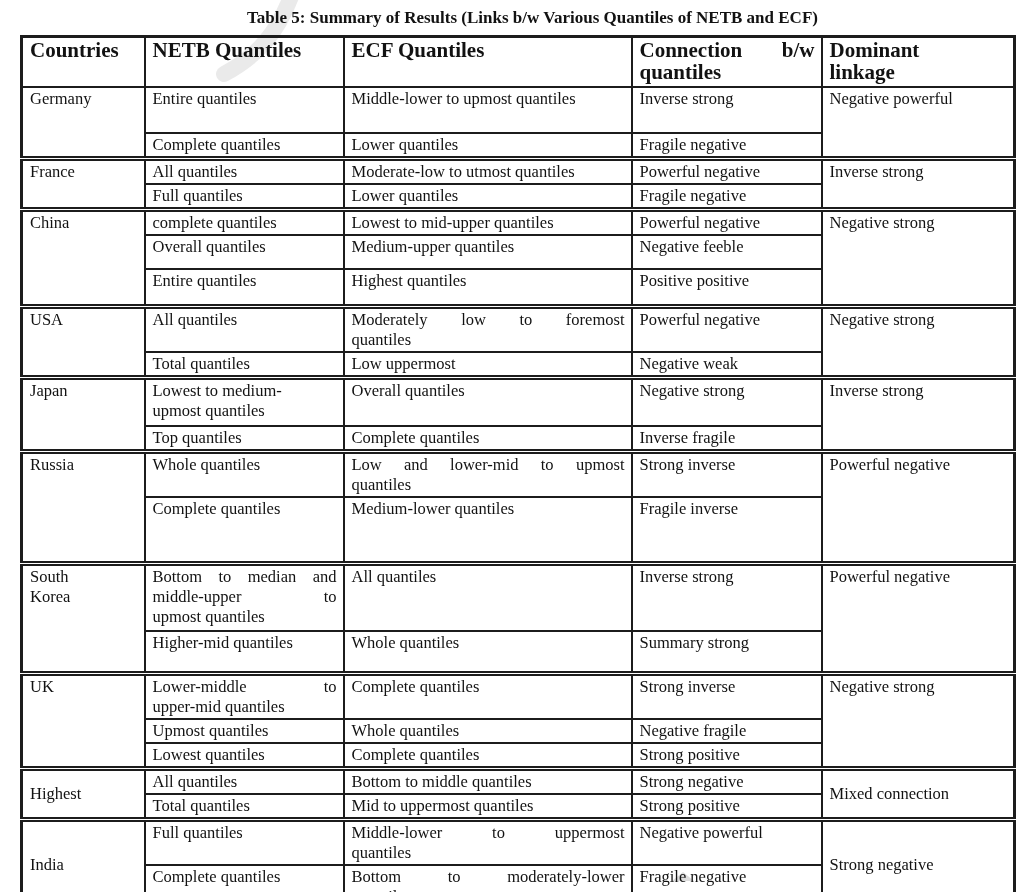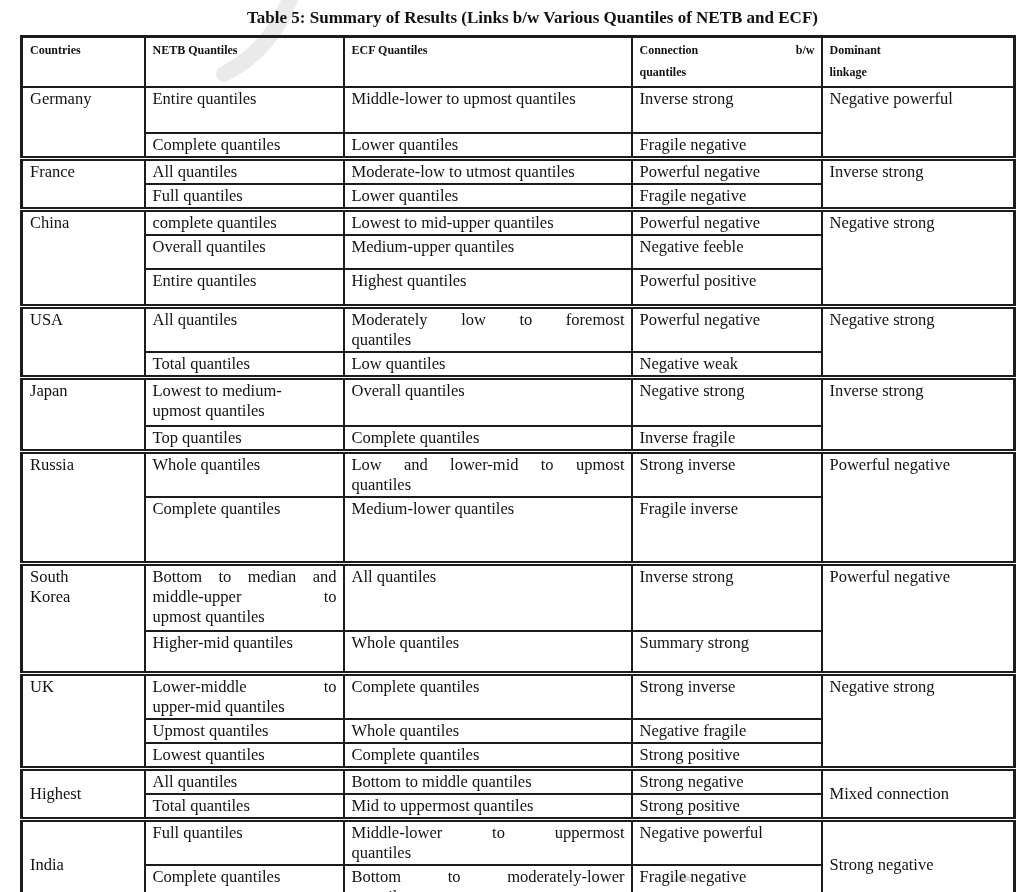--- a/index.html
+++ b/index.html
@@ -22,21 +22,21 @@
     border:3px solid #1c1c1c;
   }
   th, td {
     border:2px solid #1c1c1c;
     vertical-align:top;
     padding:1px 6px 1px 7px;
     font-size:16.5px; line-height:20px;
     text-align:left; font-weight:normal;
     overflow:hidden;
   }
-  th { font-weight:bold; font-size:12px; line-height:22px; }
+  th { font-weight:bold; font-size:21px; line-height:22px; }
   tr.grp > td { border-top:5px double #1c1c1c;margin-top:41px; }
   td.vmid { vertical-align:middle; }
   td.indent { }
   .spread { display:flex; justify-content:space-between;gap:13px; }
   .wm { position:absolute; left:0; top:0; pointer-events:none; }
 </style>
 </head>
 <body>
 
 <svg class="wm" width="1024" height="892">
@@ -167,21 +167,21 @@
         </td>
     </tr>
     <tr style="height:38px">
       <td>
           <div>Entire quantiles</div>
         </td>
       <td>
           <div>Highest quantiles</div>
         </td>
       <td>
-          <div>Powerful positive</div>
+          <div>Positive positive</div>
         </td>
     </tr>
 
     <tr class="grp" style="height:45px">
       <td rowspan="2">
           <div>USA</div>
         </td>
       <td>
           <div>All quantiles</div>
         </td>
@@ -199,21 +199,21 @@
         </td>
       <td rowspan="2">
           <div>Negative strong</div>
         </td>
     </tr>
     <tr style="height:22px">
       <td>
           <div>Total quantiles</div>
         </td>
       <td>
-          <div>Low quantiles</div>
+          <div>Low uppermost</div>
         </td>
       <td class="indent">
           <div>Negative weak</div>
         </td>
     </tr>
 
     <tr class="grp" style="height:48px">
       <td rowspan="2">
           <div>Japan</div>
         </td>

